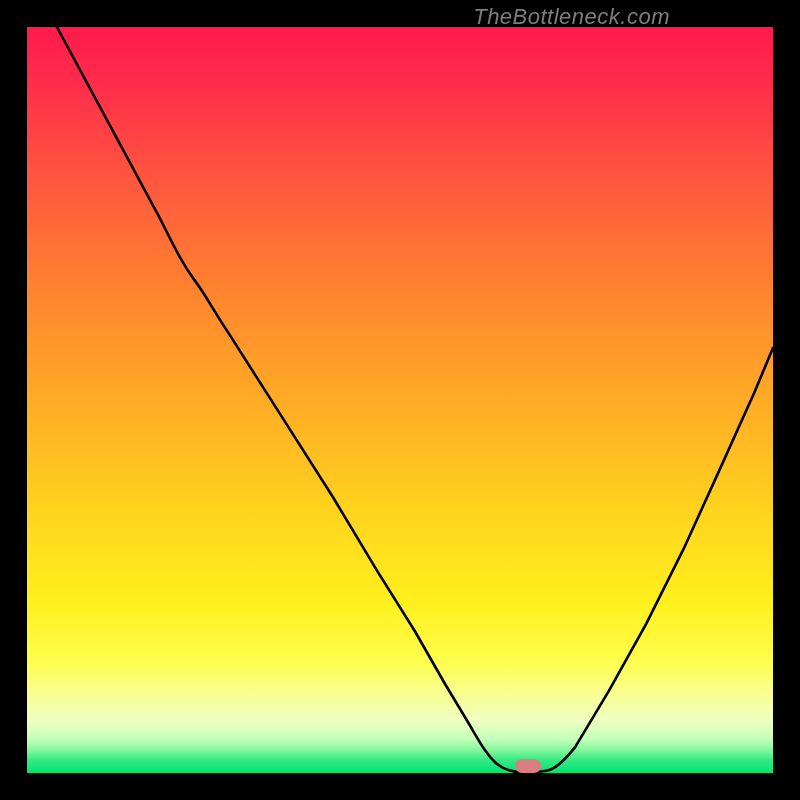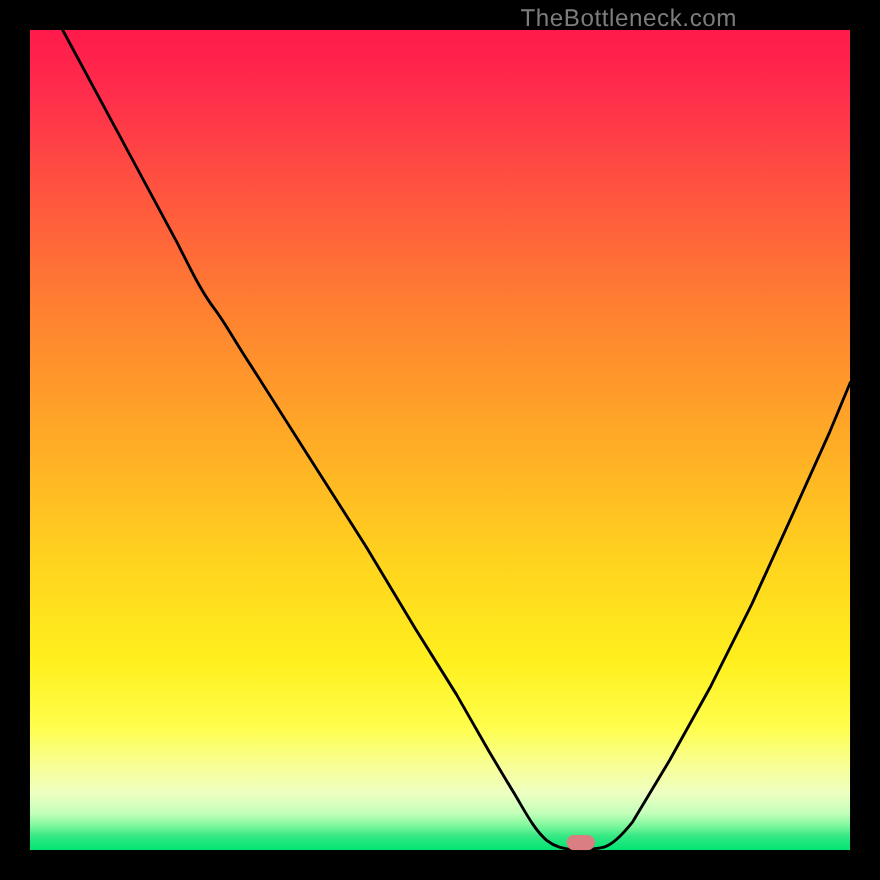--- a/index.html
+++ b/index.html
@@ -9,20 +9,21 @@
     height: 800px;
     background: #000;
     overflow: hidden;
     font-family: Arial, Helvetica, sans-serif;
   }
   .frame {
     position: relative;
     width: 684px;
     height: 800px;
     background: #000;
+    font-style: italic;
   }
   .watermark {
     position: absolute;
     top: 4px;
     right: 14px;
     color: #7d7d7d;
     font-size: 22px;
     font-weight: 500;
     letter-spacing: 0.5px;
     z-index: 5;

